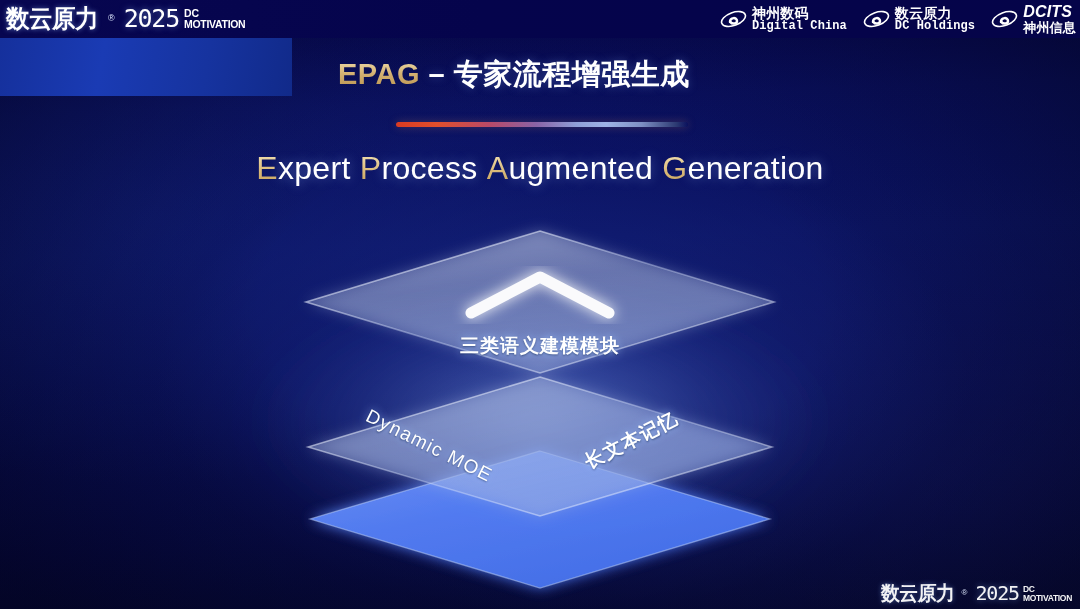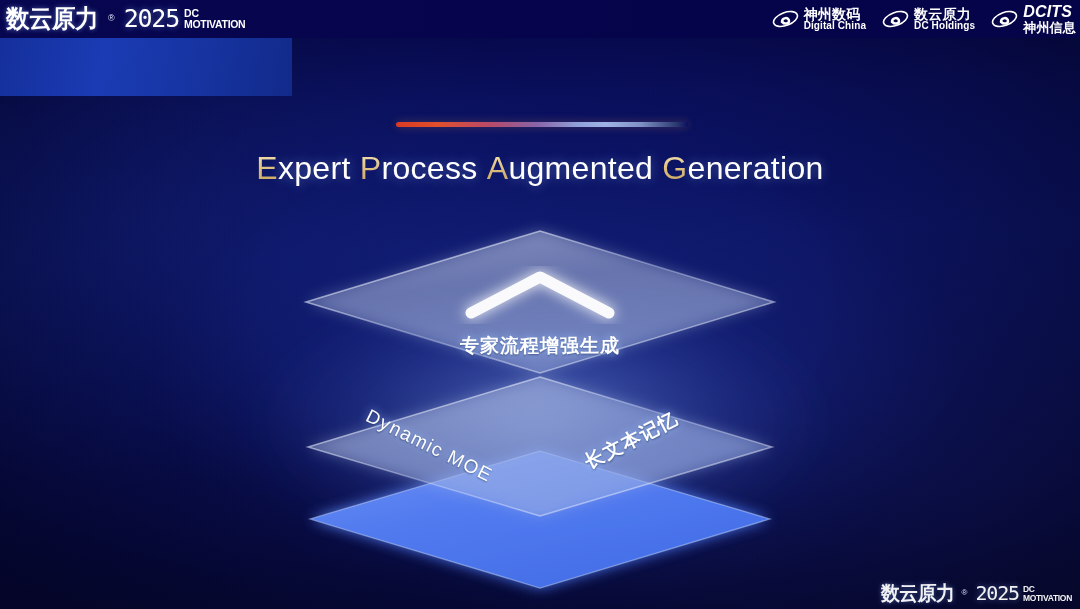--- a/index.html
+++ b/index.html
@@ -61,21 +61,21 @@
 
   
   .partners {
     position:absolute; right:4px; top:3px; height:32px;
     display:flex; align-items:center; gap:16px;
   }
   .partner { display:flex; align-items:center; gap:5px; }
   .swirl { width:27px; height:22px; flex:none; display:block; }
   .p-text { display:flex; flex-direction:column; line-height:1.02; }
   .p-cn { font-size:14px; font-weight:bold; color:#ffffff; letter-spacing:0.2px; white-space:nowrap; }
-  .p-en { font-size:10px; font-weight:bold; color:#ffffff; letter-spacing:0.1px; white-space:nowrap; }
+  .p-en { font-size:12px; font-weight:bold; color:#ffffff; letter-spacing:0.1px; white-space:nowrap;font-family:Liberation Mono, monospace; }
   .p-en-big { font-size:16px; font-weight:bold; color:#ffffff; letter-spacing:0.2px; white-space:nowrap; font-style:italic; }
 
   
   .livebar {
     position:absolute; left:0; top:38px; width:292px; height:58px;
     background:linear-gradient(100deg,#15309c 0%,#1a3bb4 35%,#16339f 70%,#112a8a 100%);
   }
   .live-text {
     position:absolute; left:8px; top:50px;
     font-size:25px; font-weight:bold; color:#ffffff;
@@ -216,21 +216,21 @@
         <path d="M540 231 L774 302 L540 373 L306 302 Z" fill="url(#gTop)" filter="url(#softGlow)"></path>
         <path d="M540 231 L774 302 L540 373 L306 302 Z" fill="none" stroke="url(#gEdge)" stroke-width="1.6"></path>
       </g>
 
       <g>
         <path d="M471 313 L540 277 L609 313" fill="none" stroke="#ffffff" stroke-width="11" stroke-linecap="round" stroke-linejoin="round" opacity="0.97" filter="url(#softGlow)"></path>
       </g>
     </svg>
   </div>
 
-  <div class="layer-label" id="lbl-top">专家流程增强生成</div>
+  <div class="layer-label" id="lbl-top">三类语义建模模块</div>
   <div class="layer-label" id="lbl-left">Dynamic MOE</div>
   <div class="layer-label" id="lbl-right">长文本记忆</div>
 
   <div class="topband"></div>
 
   <div class="brand-logo">
     <span class="bl-cn">数云原力</span>
     <span class="bl-reg">®</span>
     <span class="bl-year">2025</span>
     <span class="bl-dc">
@@ -271,20 +271,23 @@
       <span class="p-text">
         <span class="p-en-big">DCITS</span>
         <span class="p-cn" style="font-size:13px">神州信息</span>
       </span>
     </div>
 
   </div>
 
   <div class="livebar"></div>
 
+  <div class="maintitle">
+    <span class="epag">EPAG</span><span class="mt-rest"> – 专家流程增强生成</span>
+  </div>
 
   <div class="rule"></div>
 
   <div class="subtitle"><span class="cap">E</span><span class="w">xpert</span><span class="w">&nbsp;</span><span class="cap">P</span><span class="w">rocess</span><span class="w">&nbsp;</span><span class="cap">A</span><span class="w">ugmented</span><span class="w">&nbsp;</span><span class="cap">G</span><span class="w">eneration</span></div>
 
   <div class="wmark">
     <span class="bl-cn">数云原力</span>
     <span class="bl-reg">®</span>
     <span class="bl-year">2025</span>
     <span class="bl-dc">

